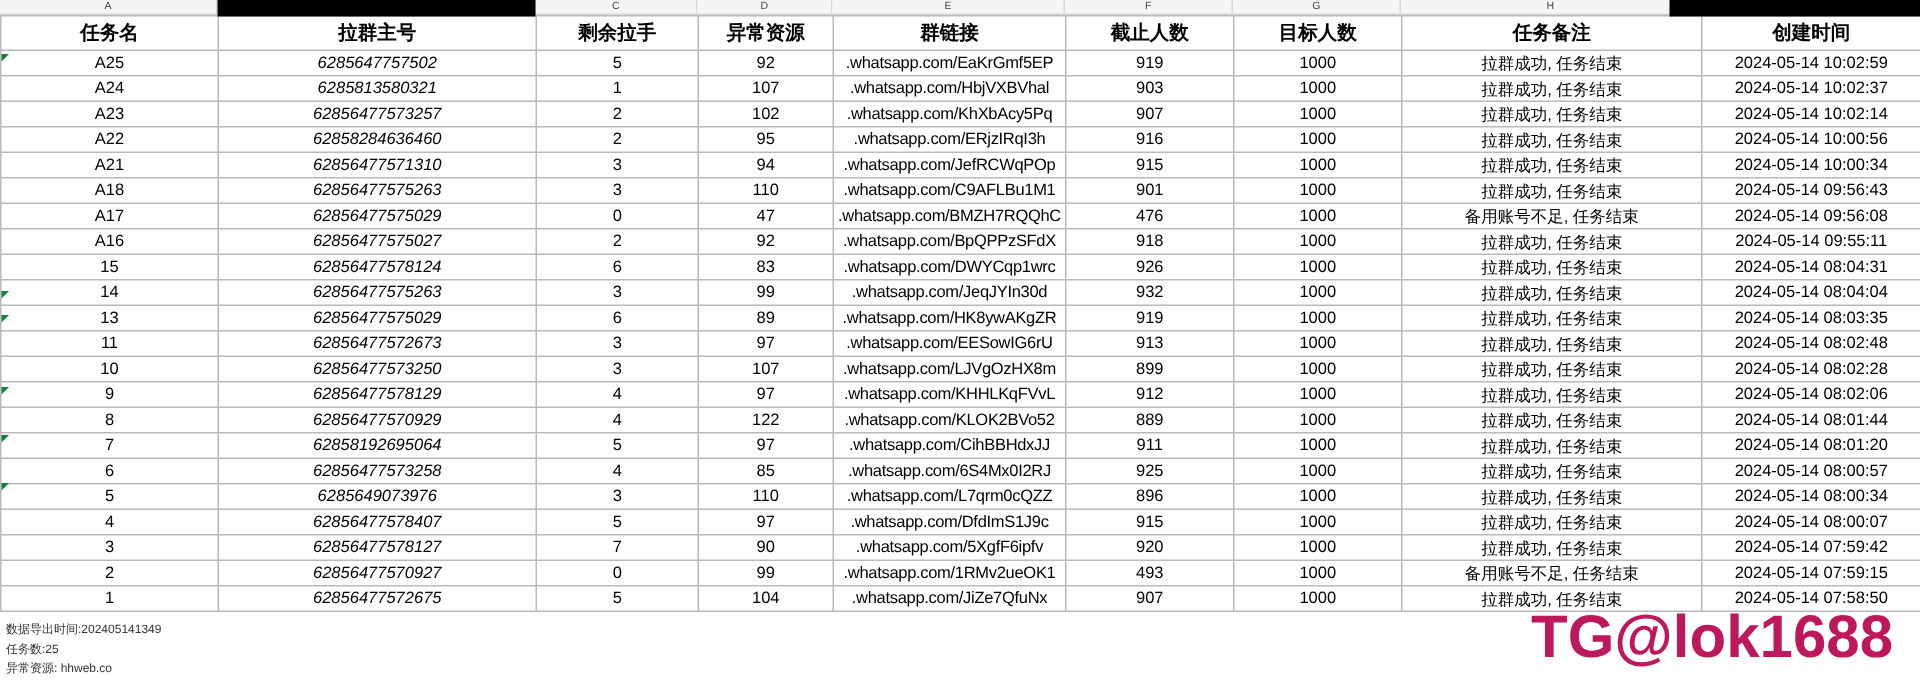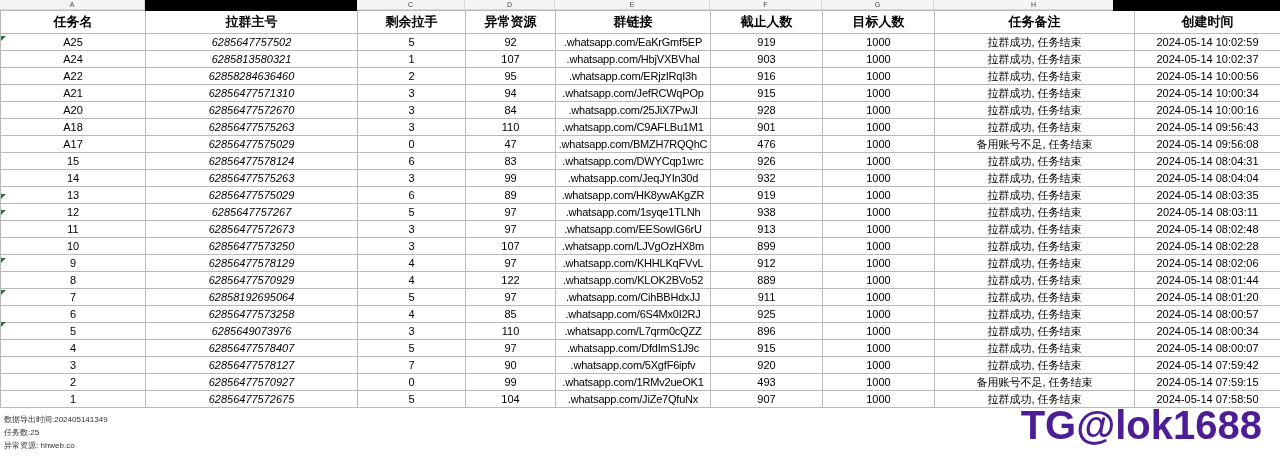--- a/index.html
+++ b/index.html
@@ -56,21 +56,21 @@
     border-left:5px solid #1a7a3c;
     border-bottom:5px solid transparent;
   }
 
   .footer{
     position:absolute;left:4px;bottom:4px;
     font-size:8px;color:#333;line-height:13px;
   }
   .watermark{
     position:absolute;right:18px;bottom:8px;
-    font-size:40px;font-weight:bold;color:#4c1d95;
+    font-size:40px;font-weight:bold;color:#be185d;
     font-family:"Liberation Sans", sans-serif;
     letter-spacing:0px;
   }
 </style>
 </head>
 <body>
 
 <div class="sheet">
 
   <div class="colhdr" id="colhdr">
@@ -127,20 +127,31 @@
           <td class="id">6285813580321</td>
           <td>1</td>
           <td>107</td>
           <td class="link">.whatsapp.com/HbjVXBVhal</td>
           <td>903</td>
           <td>1000</td>
           <td class="remark">拉群成功, 任务结束</td>
           <td class="time">2024-05-14 10:02:37</td>
         </tr>
         <tr>
+          <td>A23</td>
+          <td class="id">62856477573257</td>
+          <td>2</td>
+          <td>102</td>
+          <td class="link">.whatsapp.com/KhXbAcy5Pq</td>
+          <td>907</td>
+          <td>1000</td>
+          <td class="remark">拉群成功, 任务结束</td>
+          <td class="time">2024-05-14 10:02:14</td>
+        </tr>
+        <tr>
           <td>A22</td>
           <td class="id">62858284636460</td>
           <td>2</td>
           <td>95</td>
           <td class="link">.whatsapp.com/ERjzIRqI3h</td>
           <td>916</td>
           <td>1000</td>
           <td class="remark">拉群成功, 任务结束</td>
           <td class="time">2024-05-14 10:00:56</td>
         </tr>
@@ -149,31 +160,20 @@
           <td class="id">62856477571310</td>
           <td>3</td>
           <td>94</td>
           <td class="link">.whatsapp.com/JefRCWqPOp</td>
           <td>915</td>
           <td>1000</td>
           <td class="remark">拉群成功, 任务结束</td>
           <td class="time">2024-05-14 10:00:34</td>
         </tr>
         <tr>
-          <td>A20</td>
-          <td class="id">62856477572670</td>
-          <td>3</td>
-          <td>84</td>
-          <td class="link">.whatsapp.com/25JiX7PwJl</td>
-          <td>928</td>
-          <td>1000</td>
-          <td class="remark">拉群成功, 任务结束</td>
-          <td class="time">2024-05-14 10:00:16</td>
-        </tr>
-        <tr>
           <td>A18</td>
           <td class="id">62856477575263</td>
           <td>3</td>
           <td>110</td>
           <td class="link">.whatsapp.com/C9AFLBu1M1</td>
           <td>901</td>
           <td>1000</td>
           <td class="remark">拉群成功, 任务结束</td>
           <td class="time">2024-05-14 09:56:43</td>
         </tr>
@@ -182,20 +182,31 @@
           <td class="id">62856477575029</td>
           <td>0</td>
           <td>47</td>
           <td class="link">.whatsapp.com/BMZH7RQQhC</td>
           <td>476</td>
           <td>1000</td>
           <td class="remark">备用账号不足, 任务结束</td>
           <td class="time">2024-05-14 09:56:08</td>
         </tr>
         <tr>
+          <td>A16</td>
+          <td class="id">62856477575027</td>
+          <td>2</td>
+          <td>92</td>
+          <td class="link">.whatsapp.com/BpQPPzSFdX</td>
+          <td>918</td>
+          <td>1000</td>
+          <td class="remark">拉群成功, 任务结束</td>
+          <td class="time">2024-05-14 09:55:11</td>
+        </tr>
+        <tr>
           <td>15</td>
           <td class="id">62856477578124</td>
           <td>6</td>
           <td>83</td>
           <td class="link">.whatsapp.com/DWYCqp1wrc</td>
           <td>926</td>
           <td>1000</td>
           <td class="remark">拉群成功, 任务结束</td>
           <td class="time">2024-05-14 08:04:31</td>
         </tr>
@@ -215,31 +226,20 @@
           <td class="id">62856477575029</td>
           <td>6</td>
           <td>89</td>
           <td class="link">.whatsapp.com/HK8ywAKgZR</td>
           <td>919</td>
           <td>1000</td>
           <td class="remark">拉群成功, 任务结束</td>
           <td class="time">2024-05-14 08:03:35</td>
         </tr>
         <tr>
-          <td>12</td>
-          <td class="id">6285647757267</td>
-          <td>5</td>
-          <td>97</td>
-          <td class="link">.whatsapp.com/1syqe1TLNh</td>
-          <td>938</td>
-          <td>1000</td>
-          <td class="remark">拉群成功, 任务结束</td>
-          <td class="time">2024-05-14 08:03:11</td>
-        </tr>
-        <tr>
           <td>11</td>
           <td class="id">62856477572673</td>
           <td>3</td>
           <td>97</td>
           <td class="link">.whatsapp.com/EESowIG6rU</td>
           <td>913</td>
           <td>1000</td>
           <td class="remark">拉群成功, 任务结束</td>
           <td class="time">2024-05-14 08:02:48</td>
         </tr>

